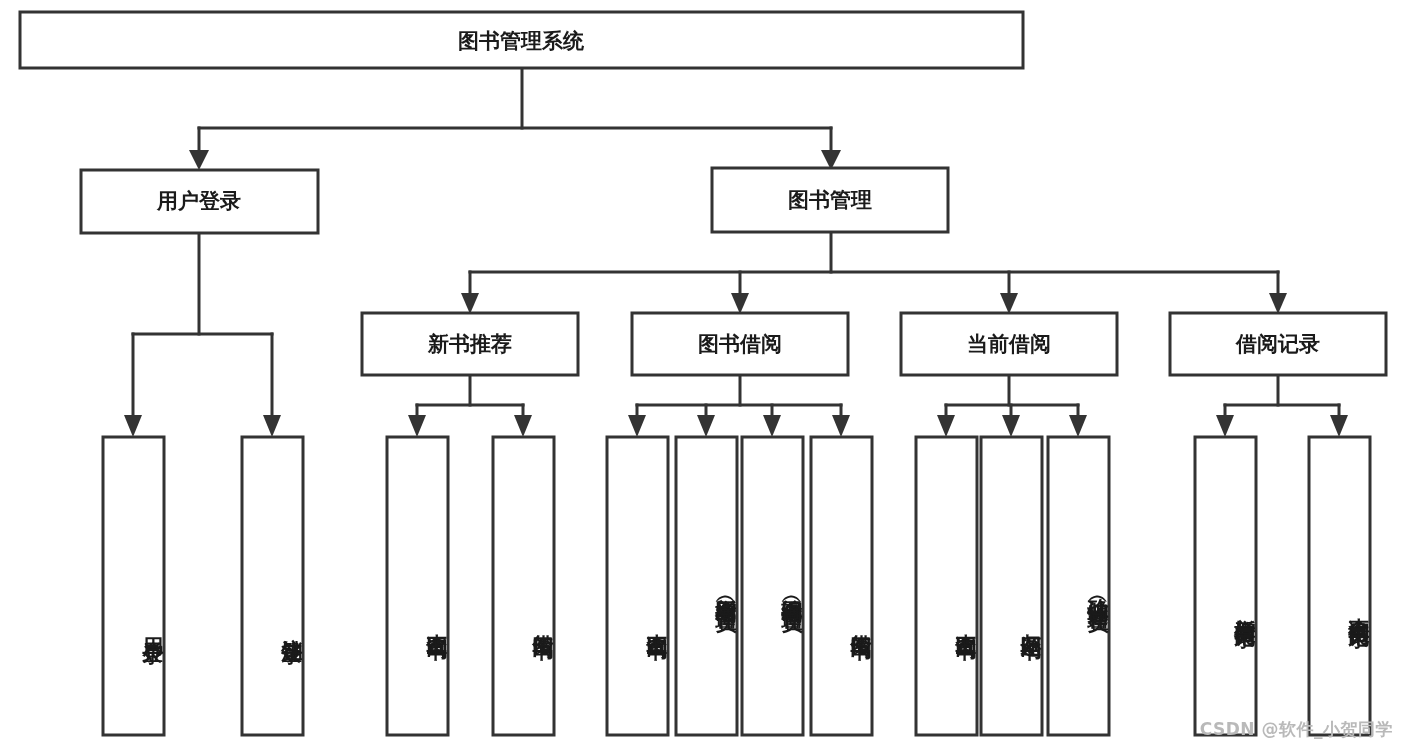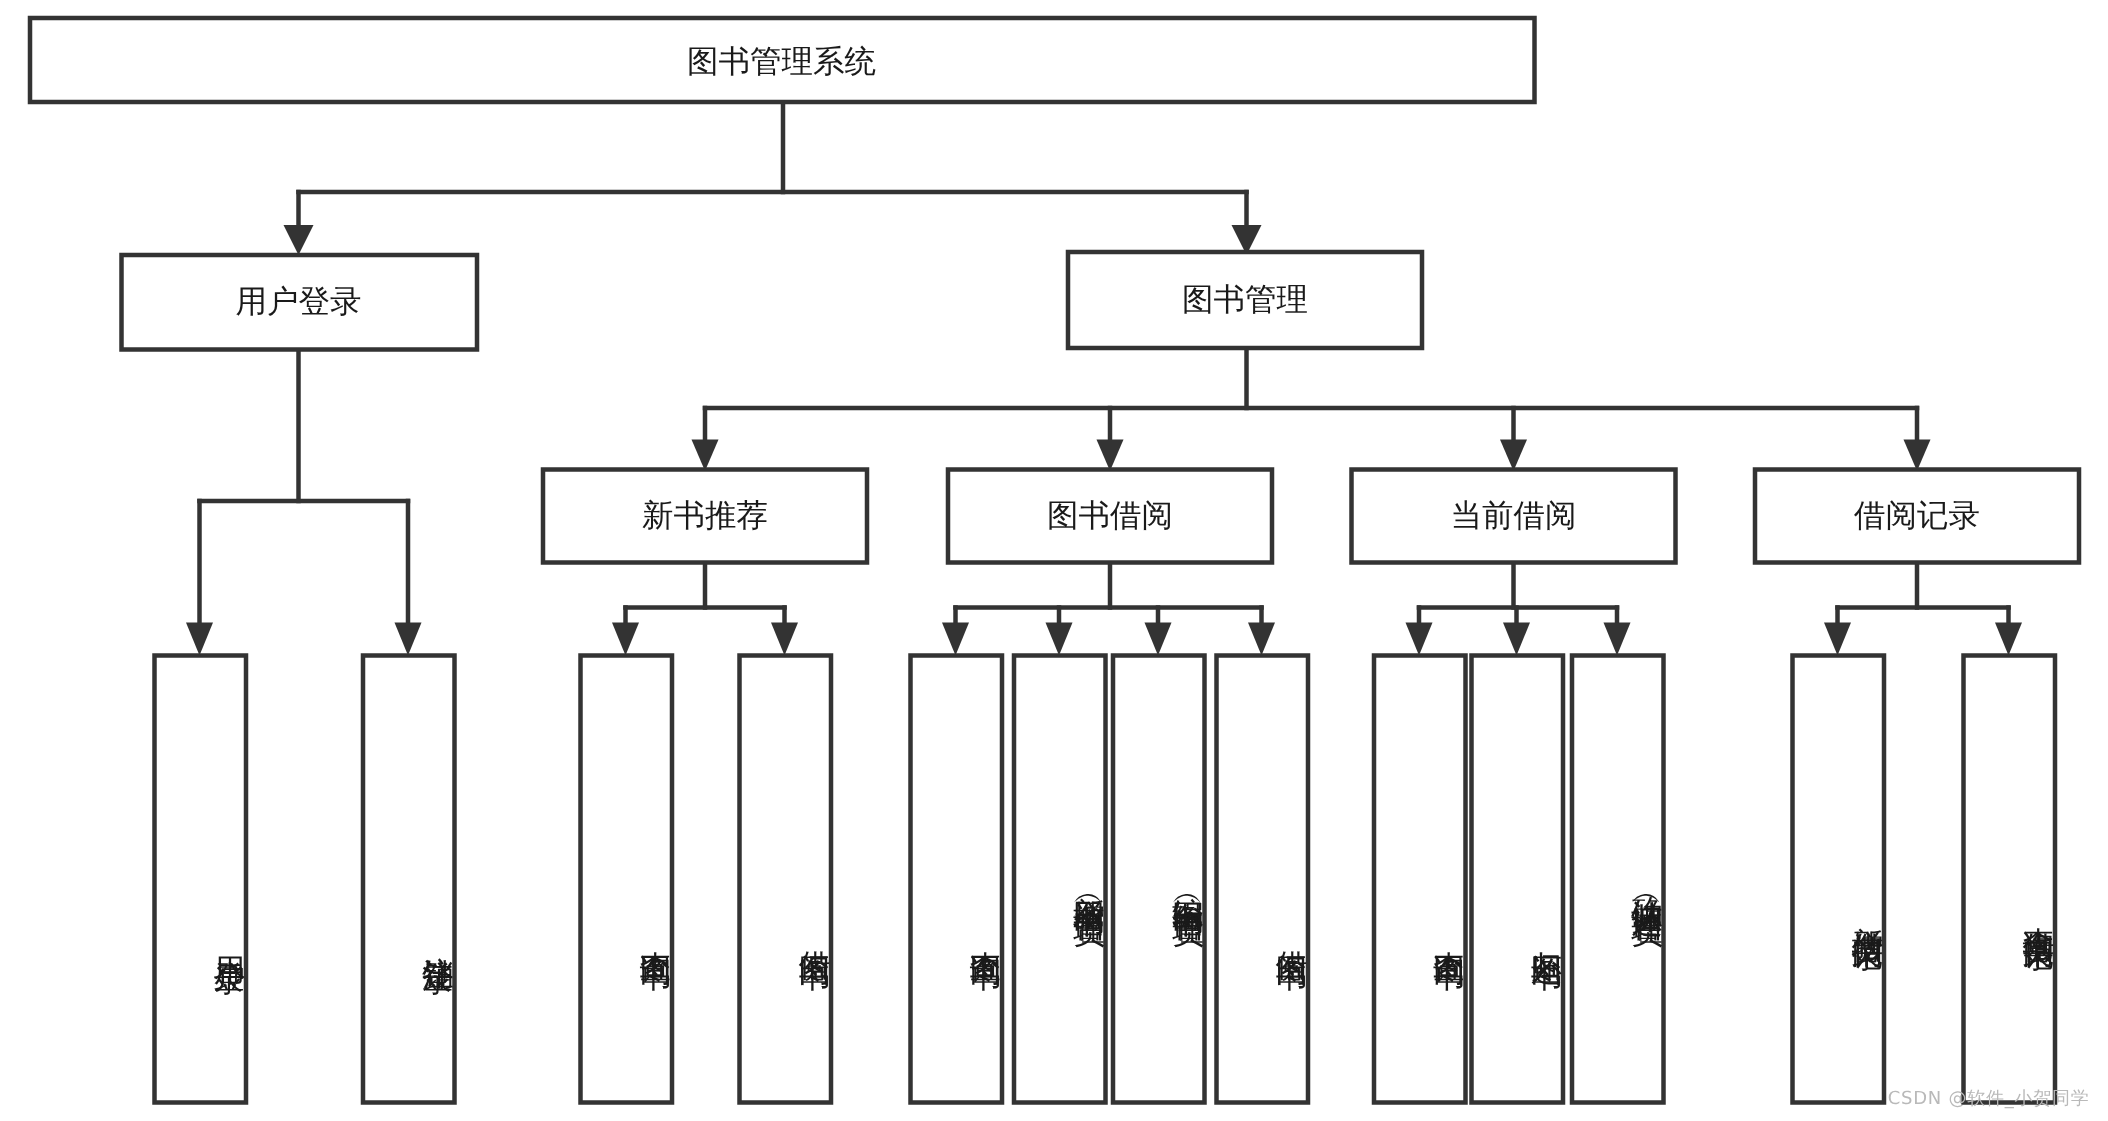--- a/index.html
+++ b/index.html
@@ -12,20 +12,21 @@
     width: 1405px;
     height: 747px;
     overflow: hidden;
     font-family: "DejaVu Sans", "Liberation Sans", sans-serif;
   }
   #diagram-root {
     position: relative;
     width: 1405px;
     height: 747px;
     background: #ffffff;
+    font-weight: bold;
   }
   svg#tree-svg {
     position: absolute;
     left: 0;
     top: 0;
     width: 1405px;
     height: 747px;
     display: block;
   }
   .node-box {
@@ -63,21 +64,21 @@
     line-height: 1.06;
     color: #1a1a1a;
     letter-spacing: 2px;
     pointer-events: none;
   }
   .watermark {
     position: absolute;
     right: 12px;
     bottom: 6px;
     font-family: "DejaVu Sans", "Liberation Sans", sans-serif;
-    font-size: 12px;
+    font-size: 17px;
     color: #b9b9b9;
     letter-spacing: 0.5px;
     white-space: nowrap;
   }
 </style>
 </head>
 <body>
 
 <div id="diagram-root">
 

